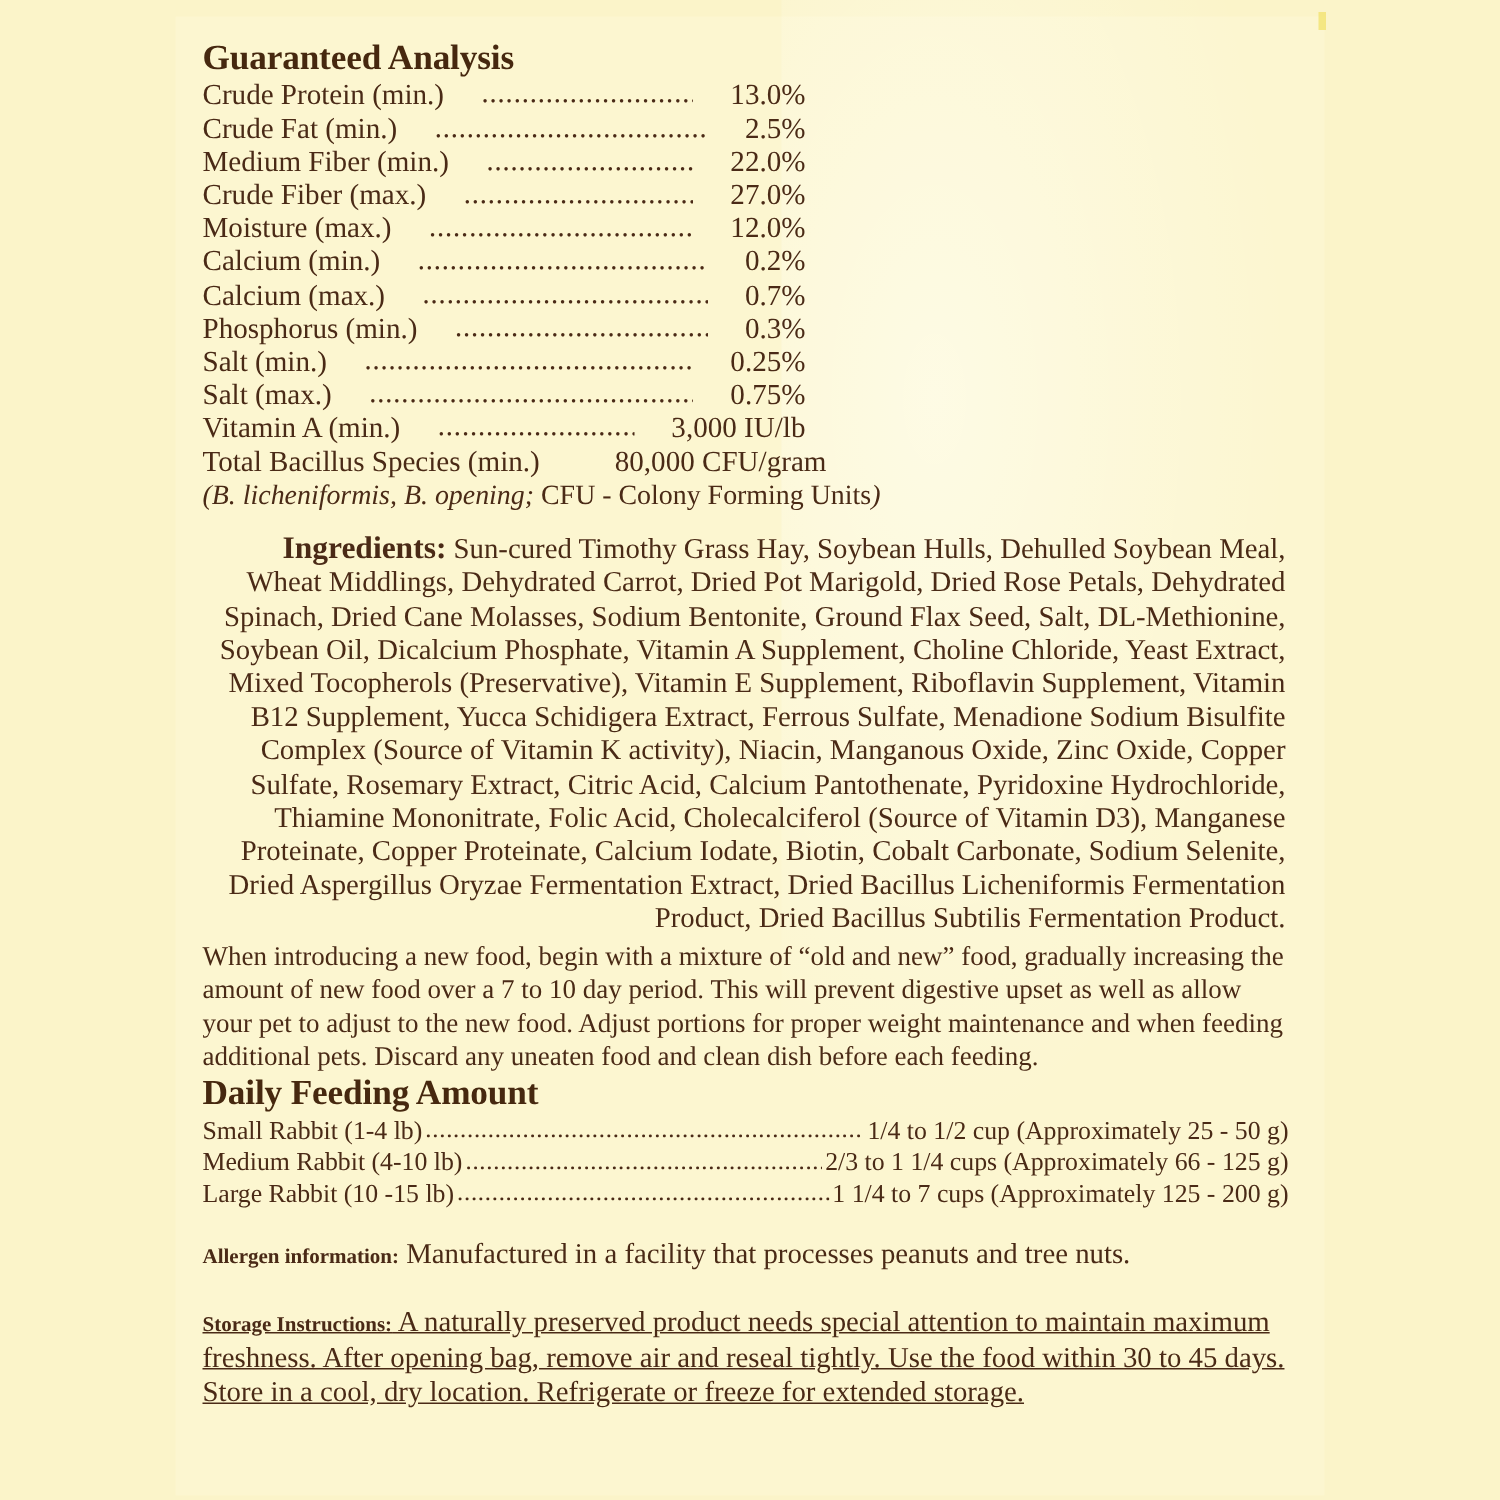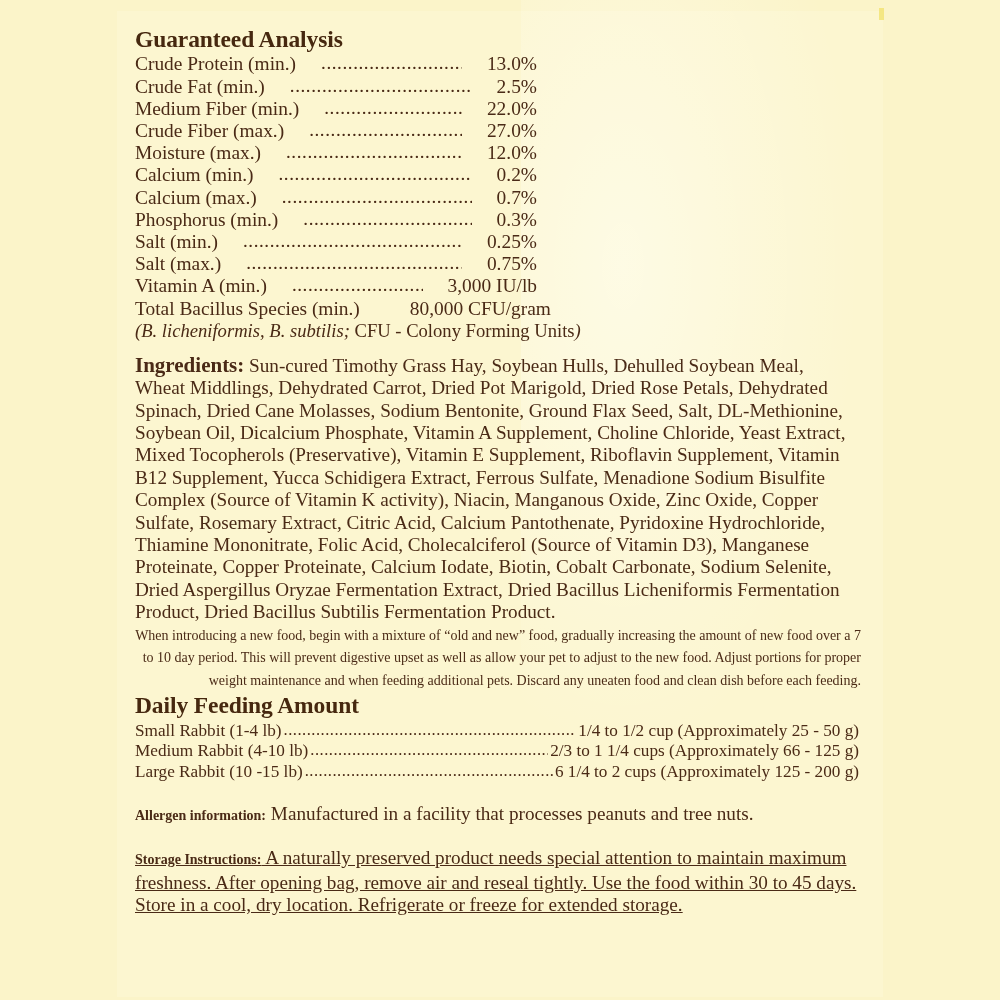--- a/index.html
+++ b/index.html
@@ -104,35 +104,34 @@
     margin-top: 0px;
   }
   .ga-note .roman { font-style: normal; }
 
   
   .ingredients {
     margin-top: 12px;
     font-size: 19.2px;
     line-height: 22.4px;
     width: 722px;
-    text-align: left;
+    text-align: right;
   }
   .ingredients .lead {
     font-weight: bold;
     font-size: 21px;
   }
 
   
   .conversion-title { margin-top: 24px; }
   .conversion-body {
-    font-size: 14px;
+    font-size: 18px;
     line-height: 22.6px;
     width: 726px;
     margin-top: 1px;
-    text-align: right;
   }
 
   
   .feeding-title { margin-top: 24px; }
   .feed-block { width: 724px; margin-top: 2px; }
   .feed-row {
     display: flex;
     align-items: center;
     font-size: 17.2px;
     line-height: 20.6px;
@@ -233,21 +232,21 @@
             <span class="ga-dots">................................................................................</span>
             <span class="ga-value">3,000 IU/lb</span>
           </div>
           <div class="ga-row">
             <span class="ga-label">Total Bacillus Species (min.)</span>
             <span class="ga-dots">................................................................................</span>
             <span class="ga-value">80,000 CFU/gram</span>
           </div>
         </div>
       <div class="ga-note">
-        <span>(B. licheniformis, B. subtilis;</span><span class="roman"> CFU - Colony Forming Units</span><span>)</span>
+        <span>(B. licheniformis, B. opening;</span><span class="roman"> CFU - Colony Forming Units</span><span>)</span>
       </div>
     </section>
 
     <section class="ingredients">
       <span class="lead">Ingredients:</span><span> Sun-cured Timothy Grass Hay, Soybean Hulls, Dehulled Soybean Meal, Wheat Middlings, Dehydrated Carrot, Dried Pot Marigold, Dried Rose Petals, Dehydrated Spinach, Dried Cane Molasses, Sodium Bentonite, Ground Flax Seed, Salt, DL-Methionine, Soybean Oil, Dicalcium Phosphate, Vitamin A Supplement, Choline Chloride, Yeast Extract, Mixed Tocopherols (Preservative), Vitamin E Supplement, Riboflavin Supplement, Vitamin B12 Supplement, Yucca Schidigera Extract, Ferrous Sulfate, Menadione Sodium Bisulfite Complex (Source of Vitamin K activity), Niacin, Manganous Oxide, Zinc Oxide, Copper Sulfate, Rosemary Extract, Citric Acid, Calcium Pantothenate, Pyridoxine Hydrochloride, Thiamine Mononitrate, Folic Acid, Cholecalciferol (Source of Vitamin D3), Manganese Proteinate, Copper Proteinate, Calcium Iodate, Biotin, Cobalt Carbonate, Sodium Selenite, Dried Aspergillus Oryzae Fermentation Extract, Dried Bacillus Licheniformis Fermentation Product, Dried Bacillus Subtilis Fermentation Product.</span>
     </section>
 
     <section>
       <div class="conversion-body">When introducing a new food, begin with a mixture of “old and new” food, gradually increasing the amount of new food over a 7 to 10 day period. This will prevent digestive upset as well as allow your pet to adjust to the new food. Adjust portions for proper weight maintenance and when feeding additional pets. Discard any uneaten food and clean dish before each feeding.</div>
     </section>
@@ -261,21 +260,21 @@
             <span class="feed-value">1/4 to 1/2 cup (Approximately 25 - 50 g)</span>
           </div>
           <div class="feed-row">
             <span class="feed-label">Medium Rabbit (4-10 lb)</span>
             <span class="feed-dots">........................................................................................................................</span>
             <span class="feed-value">2/3 to 1 1/4 cups (Approximately 66 - 125 g)</span>
           </div>
           <div class="feed-row">
             <span class="feed-label">Large Rabbit (10 -15 lb) </span>
             <span class="feed-dots">........................................................................................................................</span>
-            <span class="feed-value">6 1/4 to 2 cups (Approximately 125 - 200 g)</span>
+            <span class="feed-value">1 1/4 to 7 cups (Approximately 125 - 200 g)</span>
           </div>
         </div>
     </section>
 
     <section class="para-block">
       <span class="lead">Allergen information:</span><span> Manufactured in a facility that processes peanuts and tree nuts.</span>
     </section>
 
     <section class="para-block storage-block">
       <span class="lead">Storage Instructions:</span><span> A naturally preserved product needs special attention to maintain maximum freshness. After opening bag, remove air and reseal tightly. Use the food within 30 to 45 days. Store in a cool, dry location. Refrigerate or freeze for extended storage.</span>

